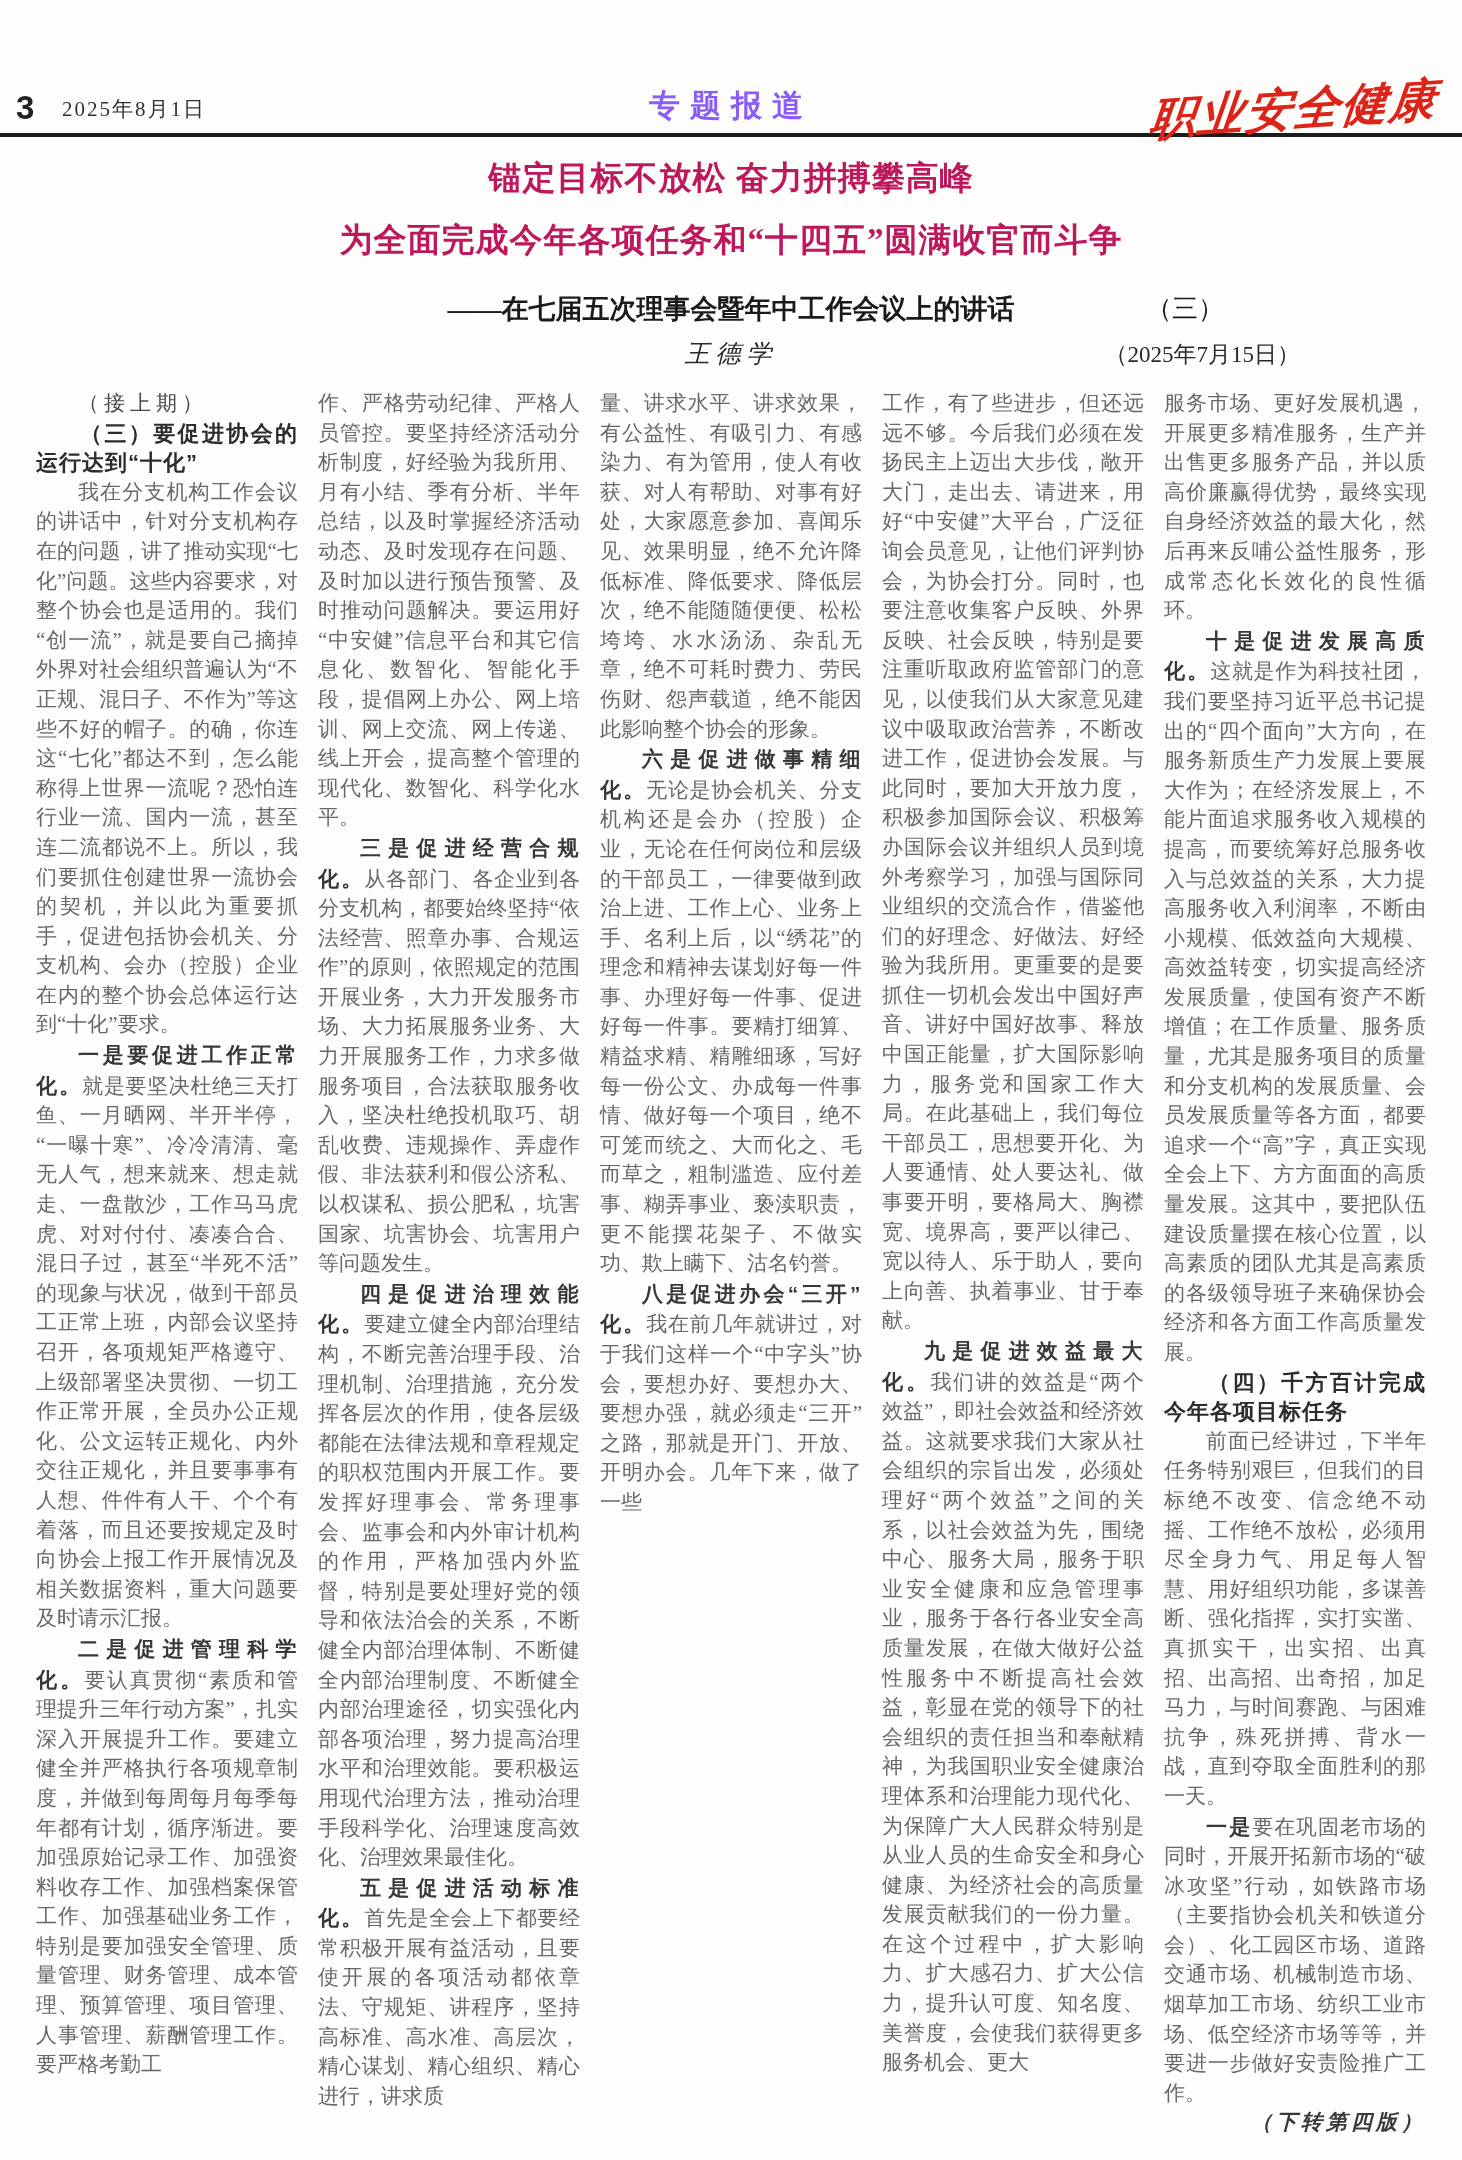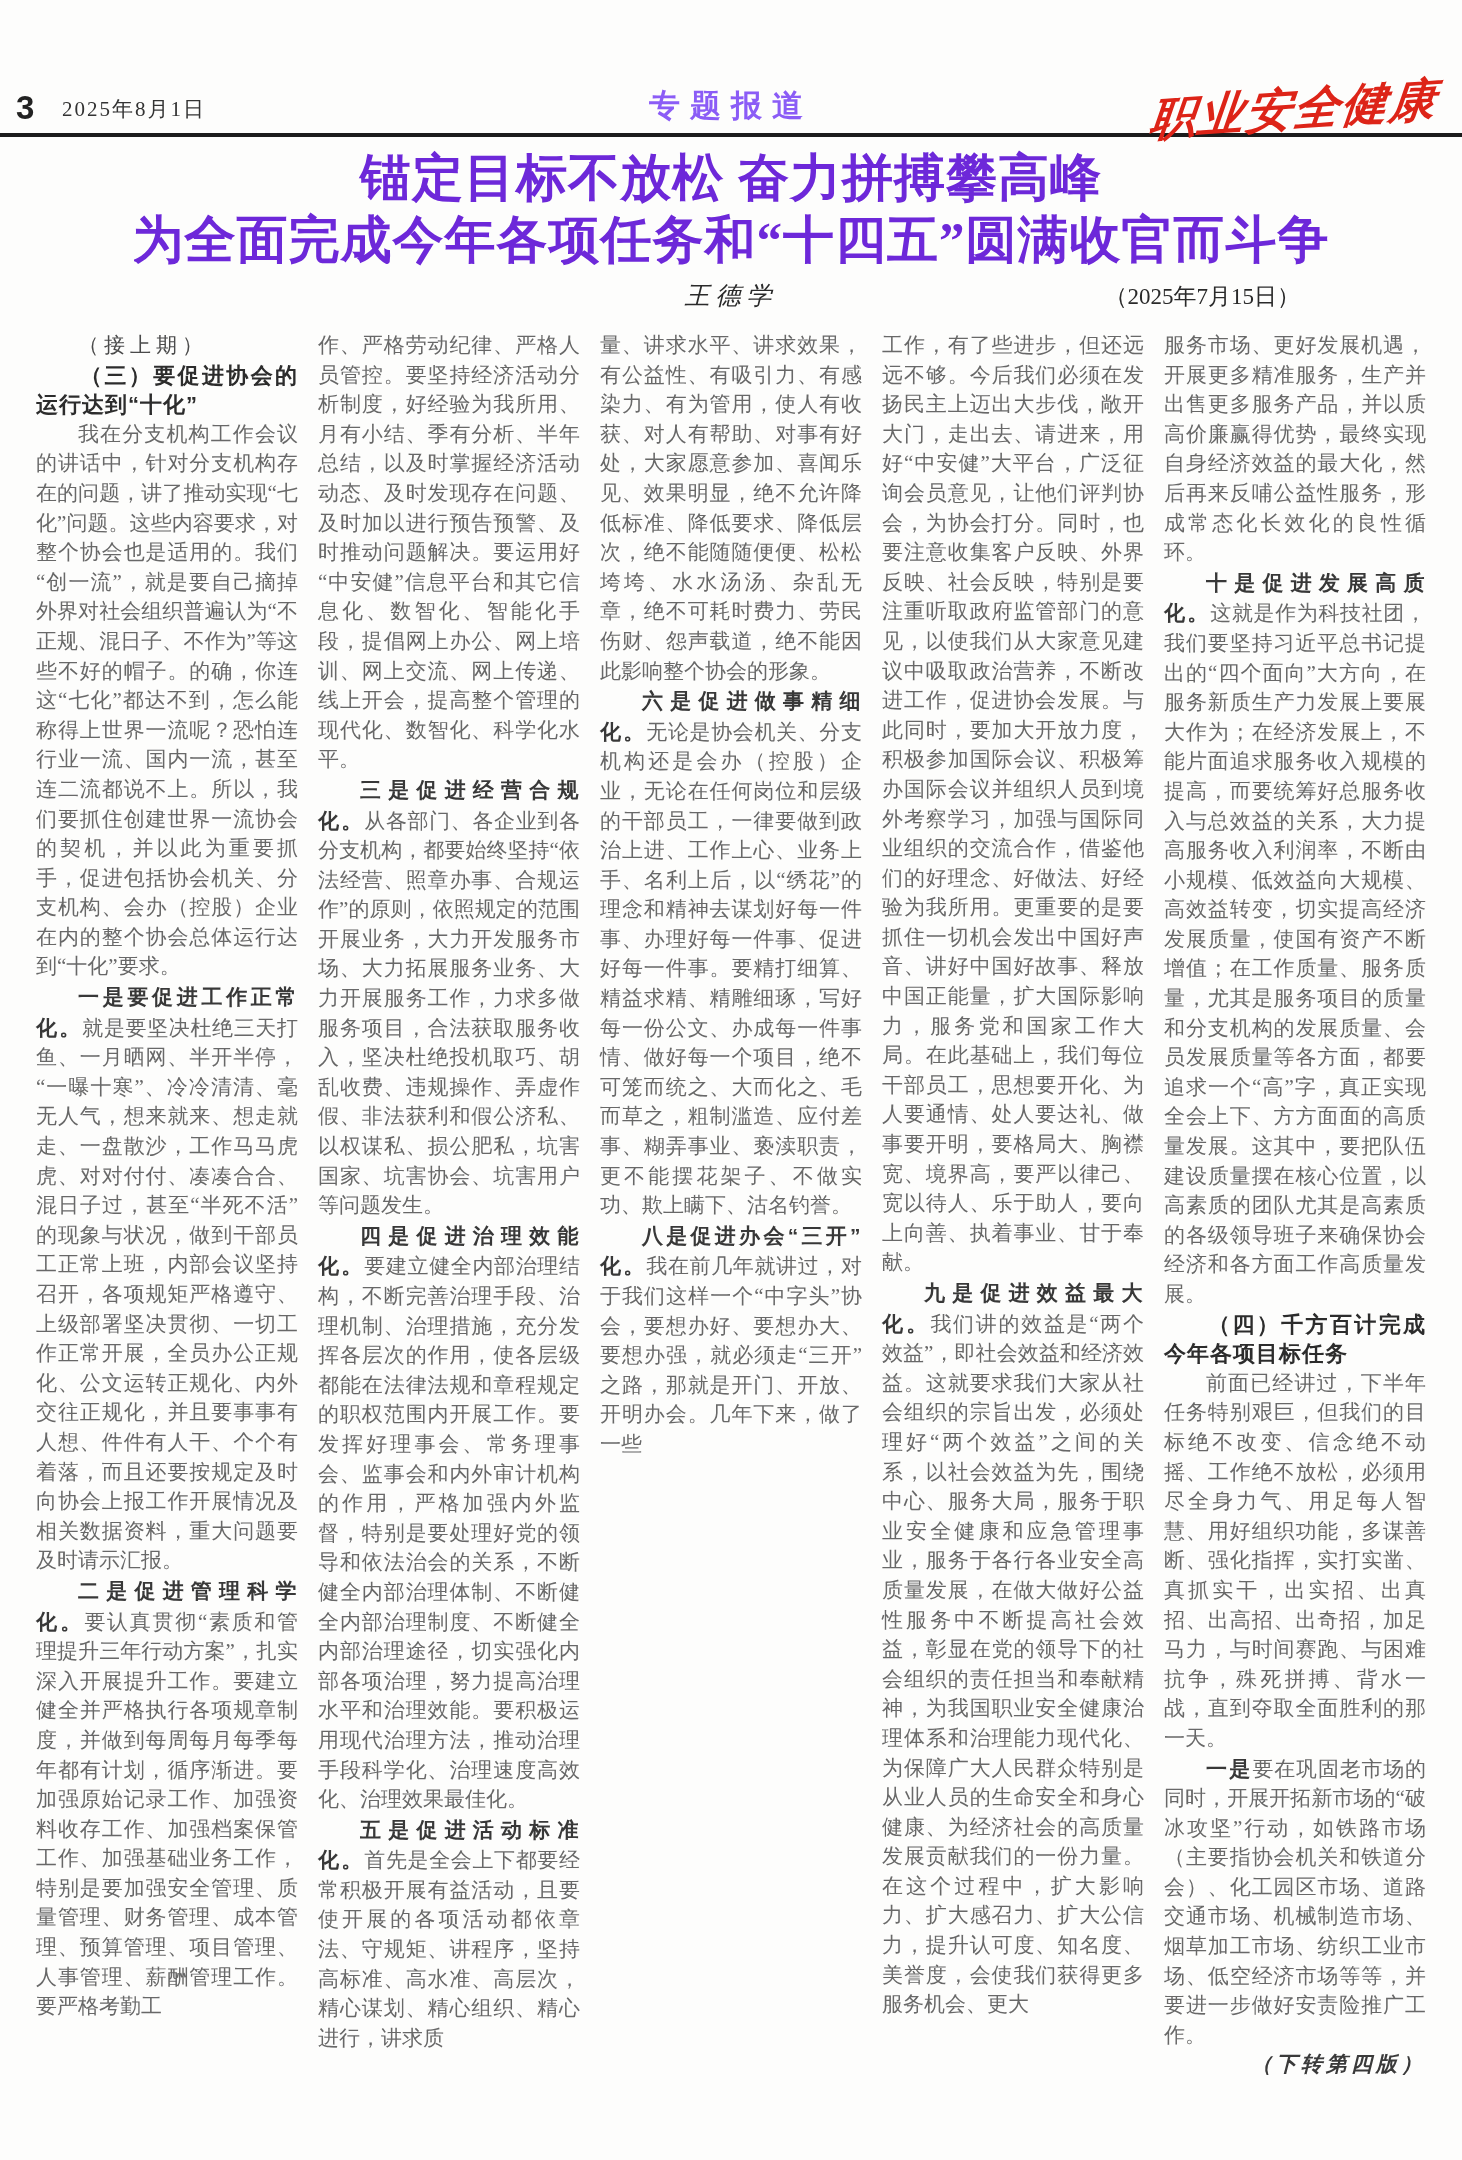--- a/index.html
+++ b/index.html
@@ -20,21 +20,21 @@
   .masthead{
     position:absolute;right:28px;bottom:2px;
     font-style:italic;font-weight:bold;font-size:46px;
     color:#dd2418;letter-spacing:2px;
     transform:rotate(-4deg) skewX(-10deg);
     transform-origin:right bottom;
     white-space:nowrap;
   }
   
   .headline-block{position:relative;text-align:center;padding-top:12px;}
-  .headline{margin:0;font-weight:bold;color:#6d28d9;font-size:51px;line-height:58px;letter-spacing:1px;}
+  .headline{margin:0;font-weight:bold;color:#be185d;font-size:33px;line-height:58px;letter-spacing:1px;}
   .headline.second{margin-top:4px;}
   .subtitle-row{position:relative;margin-top:22px;height:36px;}
   .subtitle{font-size:27px;color:#1a1a1a;font-weight:bold;}
   .subtitle-part{position:absolute;right:238px;top:0;font-size:26px;color:#1a1a1a;}
   .byline-row{position:relative;margin-top:10px;height:34px;}
   .author{font-style:italic;font-size:25px;color:#2a2a2a;letter-spacing:6px;}
   .speech-date{position:absolute;right:162px;top:2px;font-size:23px;color:#2a2a2a;}
   
   .article{
     display:flex;justify-content:space-between;
@@ -75,20 +75,24 @@
   <div class="header">
     <div class="page-num">3</div>
     <div class="pub-date">2025年8月1日</div>
     <div class="section-title">专题报道</div>
     <div class="masthead">职业安全健康</div>
   </div>
 
   <div class="headline-block">
     <h1 class="headline">锚定目标不放松 奋力拼搏攀高峰</h1>
     <h1 class="headline second">为全面完成今年各项任务和“十四五”圆满收官而斗争</h1>
+    <div class="subtitle-row">
+      <span class="subtitle">——在七届五次理事会暨年中工作会议上的讲话</span>
+      <span class="subtitle-part">（三）</span>
+    </div>
     <div class="byline-row">
       <span class="author">王德学</span>
       <span class="speech-date">（2025年7月15日）</span>
     </div>
   </div>
 
   <div class="article">
       <div class="col">
         <p class="para intro">（接上期）</p>
         <p class="para heading">（三）要促进协会的运行达到“十化”</p>

